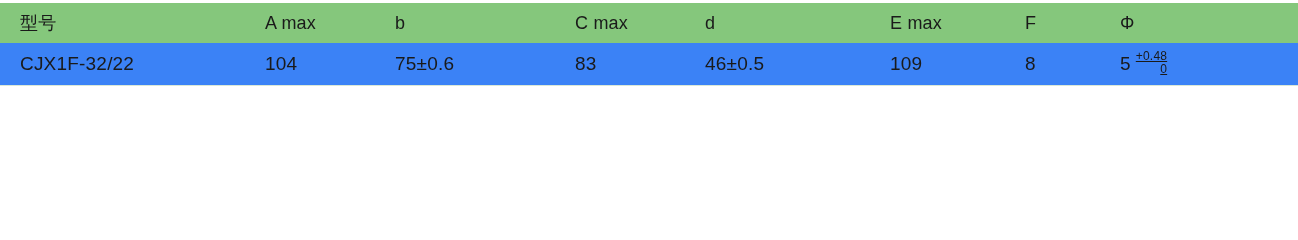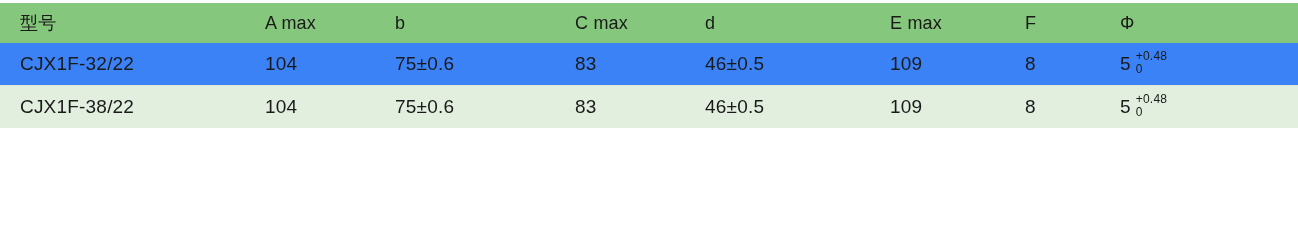--- a/index.html
+++ b/index.html
@@ -65,23 +65,24 @@
   .tol-value {
     display: inline-block;
     vertical-align: middle;
   }
   .tol-stack {
     display: inline-block;
     vertical-align: middle;
     font-size: 12px;
     line-height: 1.05;
     margin-left: 5px;
-    text-align: left;
+    text-align: right;
     position: relative;
     top: -1px;
+    text-decoration: underline;
   }
   .tol-upper { display: block; }
   .tol-lower { display: block; }
 </style>
 </head>
 <body>
 
 <table class="spec-table">
   <colgroup>
     <col class="c-model">
@@ -111,26 +112,14 @@
       <td>104</td>
       <td>75±0.6</td>
       <td>83</td>
       <td>46±0.5</td>
       <td>109</td>
       <td>8</td>
       <td>
         <span class="tol-value">5</span><span class="tol-stack"><span class="tol-upper">+0.48</span><span class="tol-lower">0</span></span>
       </td>
     </tr>
-    <tr class="row-even">
-      <td>CJX1F-38/22</td>
-      <td>104</td>
-      <td>75±0.6</td>
-      <td>83</td>
-      <td>46±0.5</td>
-      <td>109</td>
-      <td>8</td>
-      <td>
-        <span class="tol-value">5</span><span class="tol-stack"><span class="tol-upper">+0.48</span><span class="tol-lower">0</span></span>
-      </td>
-    </tr>
   </tbody>
 </table>
 
 </body></html>

